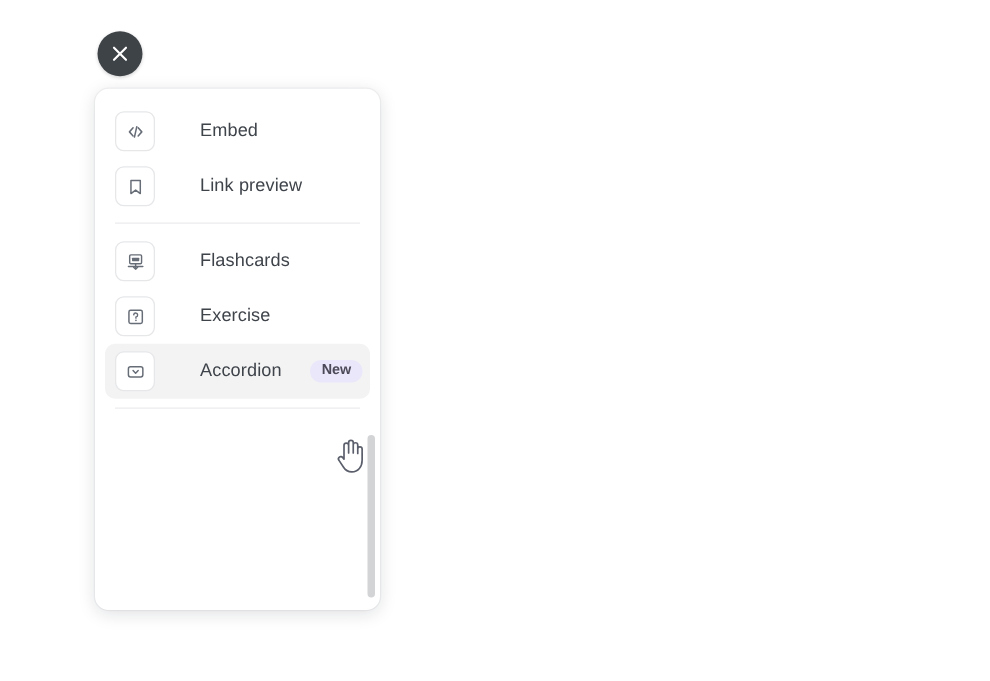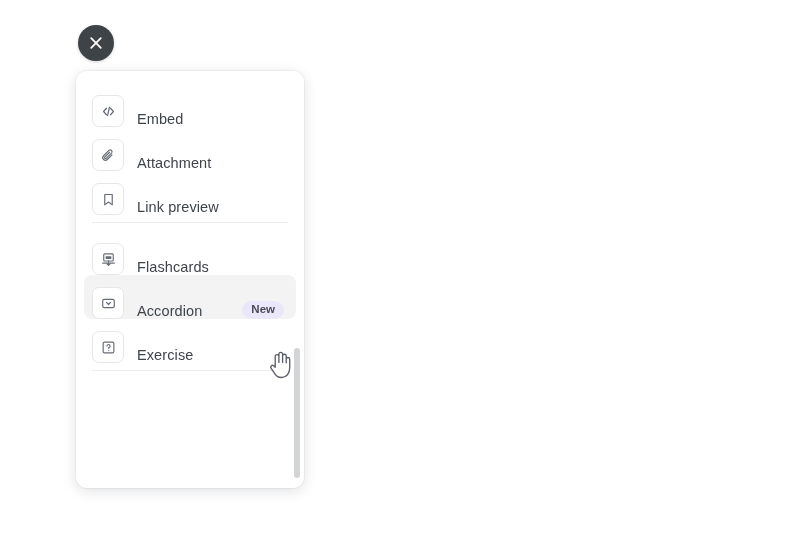--- a/index.html
+++ b/index.html
@@ -52,26 +52,27 @@
   .panel-inner {
     position: absolute;
     inset: 0;
     padding: 12px 0 10px 0;
   }
 
   .menu-group { padding: 0 8px; }
 
   .menu-item {
     display: flex;
-    align-items: flex-end;
+    align-items: center;
     height: 44px;
     padding: 0 8px;
     border-radius: 8px;
     cursor: pointer;
     position: relative;
+    gap: 23px;
   }
   .menu-item.active { background: #f3f3f4; }
 
   .item-icon {
     width: 32px;
     height: 32px;
     min-width: 32px;
     border: 1px solid #e6e7e9;
     border-radius: 7px;
     background: #ffffff;
@@ -160,28 +161,20 @@
           <span class="item-icon">
             <svg width="17" height="17" viewBox="0 0 20 20" fill="none">
               <path d="M7.6 6.2 L4.2 10 L7.6 13.8" stroke="currentColor" stroke-width="1.45" stroke-linecap="round" stroke-linejoin="round"></path>
               <path d="M12.4 6.2 L15.8 10 L12.4 13.8" stroke="currentColor" stroke-width="1.45" stroke-linecap="round" stroke-linejoin="round"></path>
               <path d="M11.1 5.1 L8.9 14.9" stroke="currentColor" stroke-width="1.45" stroke-linecap="round"></path>
             </svg>
           </span>
           <span class="item-label">Embed</span>
         </div>
 
-        <div class="menu-item">
-          <span class="item-icon">
-            <svg width="17" height="17" viewBox="0 0 20 20" fill="none">
-              <path d="M14.1 9.2 L8.6 14.7 a3.1 3.1 0 0 1-4.4-4.4 l6.3-6.3 a2.2 2.2 0 0 1 3.1 3.1 l-6.3 6.3 a1.1 1.1 0 0 1-1.6-1.6 l5.6-5.6" stroke="currentColor" stroke-width="1.35" stroke-linecap="round" stroke-linejoin="round"></path>
-            </svg>
-          </span>
-          <span class="item-label">Attachment</span>
-        </div>
 
         <div class="menu-item">
           <span class="item-icon">
             <svg width="17" height="17" viewBox="0 0 20 20" fill="none">
               <path d="M5.6 4.1 h8.8 v12.2 l-4.4-3.3 -4.4 3.3 z" stroke="currentColor" stroke-width="1.4" stroke-linejoin="round" stroke-linecap="round"></path>
             </svg>
           </span>
           <span class="item-label">Link preview</span>
         </div>
 
@@ -198,40 +191,40 @@
               <rect x="4.4" y="3.4" width="11.2" height="8.4" rx="1.1" stroke="currentColor" stroke-width="1.35"></rect>
               <rect x="6.6" y="6.1" width="6.8" height="3.2" rx="0.5" fill="currentColor"></rect>
               <path d="M3.2 14.3 h13.6" stroke="currentColor" stroke-width="1.35" stroke-linecap="round"></path>
               <path d="M10 11.9 v4.6" stroke="currentColor" stroke-width="1.35" stroke-linecap="round"></path>
               <path d="M8.1 15.1 L10 16.8 L11.9 15.1" stroke="currentColor" stroke-width="1.35" stroke-linecap="round" stroke-linejoin="round" fill="none"></path>
             </svg>
           </span>
           <span class="item-label">Flashcards</span>
         </div>
 
-        <div class="menu-item active">
-          <span class="item-icon">
-            <svg width="17" height="17" viewBox="0 0 20 20" fill="none">
-              <rect x="3.2" y="5.2" width="13.6" height="9.6" rx="2" stroke="currentColor" stroke-width="1.4"></rect>
-              <path d="M7.6 8.7 L10 11.2 L12.4 8.7" stroke="currentColor" stroke-width="1.4" stroke-linecap="round" stroke-linejoin="round"></path>
-            </svg>
-          </span>
-          <span class="item-label">Accordion</span>
-          <span class="badge">New</span>
-        </div>
-
         <div class="menu-item">
           <span class="item-icon">
             <svg width="17" height="17" viewBox="0 0 20 20" fill="none">
               <rect x="3.7" y="3.7" width="12.6" height="12.6" rx="1.6" stroke="currentColor" stroke-width="1.4"></rect>
               <path d="M8.2 8.1 a1.85 1.85 0 1 1 2.1 2 v1.1" stroke="currentColor" stroke-width="1.35" stroke-linecap="round" stroke-linejoin="round"></path>
               <circle cx="10.3" cy="13.3" r="0.78" fill="currentColor"></circle>
             </svg>
           </span>
           <span class="item-label">Exercise</span>
+        </div>
+
+        <div class="menu-item active">
+          <span class="item-icon">
+            <svg width="17" height="17" viewBox="0 0 20 20" fill="none">
+              <rect x="3.2" y="5.2" width="13.6" height="9.6" rx="2" stroke="currentColor" stroke-width="1.4"></rect>
+              <path d="M7.6 8.7 L10 11.2 L12.4 8.7" stroke="currentColor" stroke-width="1.4" stroke-linecap="round" stroke-linejoin="round"></path>
+            </svg>
+          </span>
+          <span class="item-label">Accordion</span>
+          <span class="badge">New</span>
         </div>
 
       </div>
 
       <div class="divider"></div>
 
 
     </div>
 
     <div class="scroll-track">

